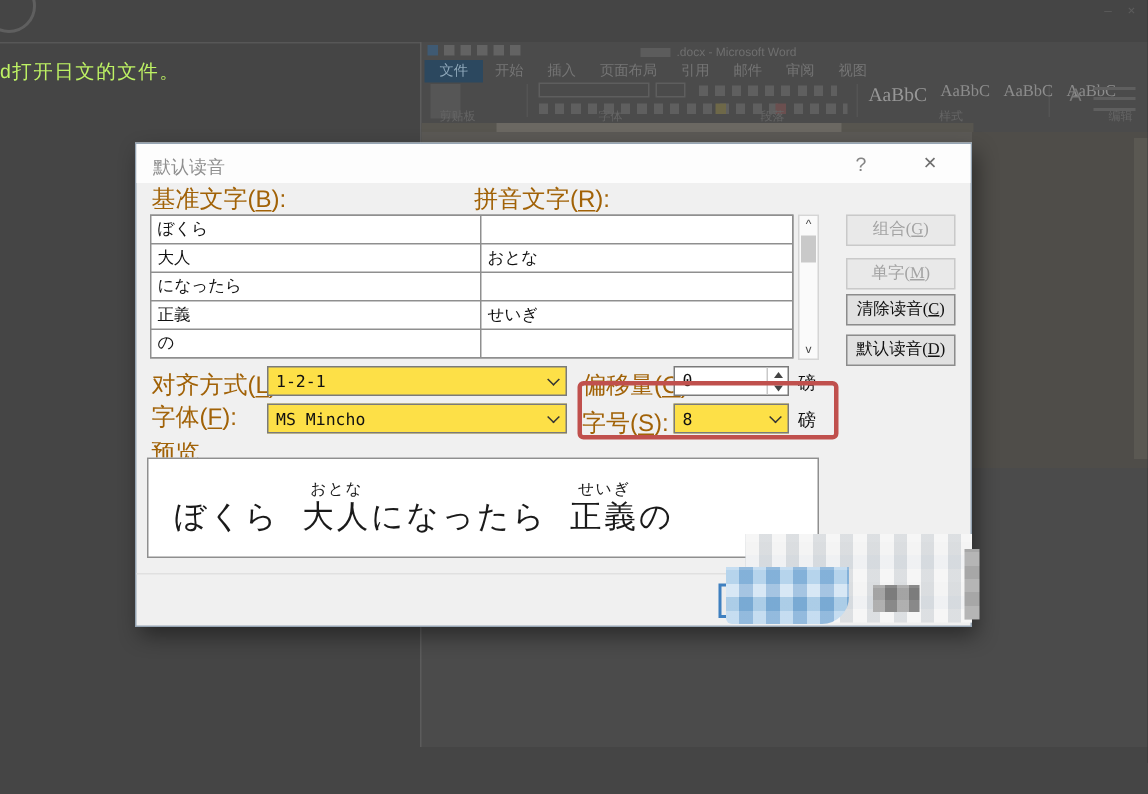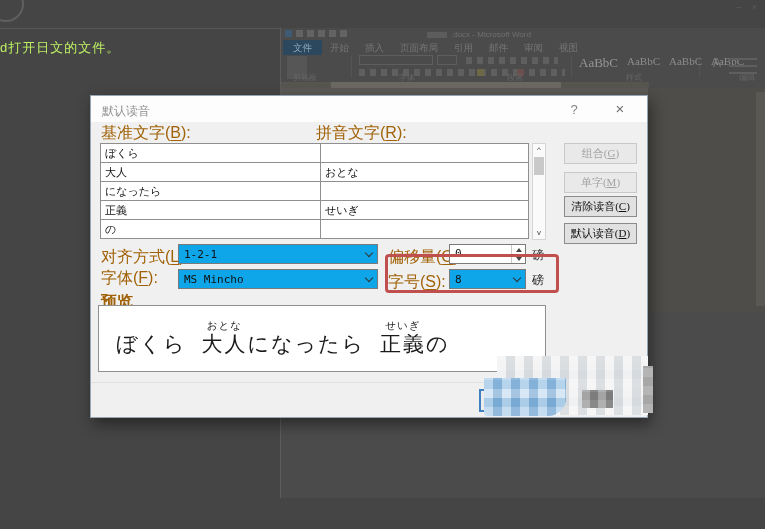--- a/index.html
+++ b/index.html
@@ -65,21 +65,21 @@
 
   .vscroll { position:absolute; left:441px; top:47px; width:14px; height:97px; background:#fafafa; border:1px solid #d5d5d5; }
   .vscroll .arr { position:absolute; left:0; width:12px; text-align:center; color:#444; font-size:8px; line-height:8px; }
   .vscroll .thumb { position:absolute; left:1px; top:13px; width:10px; height:18px; background:#c9c9c9; }
 
   .side-btn { position:absolute; left:473px; width:73px; height:21px; font-size:11px; text-align:center;
     line-height:19px; white-space:nowrap;font-family:Liberation Serif, serif; }
   .side-btn.on { background:#e1e1e1; border:1px solid #8c8c8c; color:#111; }
   .side-btn.off { background:#e9e9e9; border:1px solid #c9c9c9; color:#a3a3a3; }
 
-  .combo { position:absolute; height:20px; background:#0ea5e9; border:1px solid #7a7a7a; display:flex; align-items:center; }
+  .combo { position:absolute; height:20px; background:#fde047; border:1px solid #7a7a7a; display:flex; align-items:center; }
   .combo .val { flex:1; padding-left:5px; font-size:11px; color:#111; font-family:"DejaVu Sans Mono","Liberation Mono",monospace; }
   .combo .drop { width:16px; display:flex; justify-content:center; }
   .chev { width:6px; height:6px; border-right:1.5px solid #333; border-bottom:1.5px solid #333;
     transform:rotate(45deg); margin-top:-3px; }
 
   .spin { position:absolute; left:358px; top:148px; width:77px; height:20px; background:#fff; border:1px solid #7a7a7a; display:flex; }
   .spin .val { flex:1; padding-left:5px; font-size:11px; line-height:18px; color:#111;
     font-family:"DejaVu Sans Mono","Liberation Mono",monospace; }
   .spin .btns { width:14px; border-left:1px solid #c9c9c9; display:flex; flex-direction:column; }
   .spin .btns i { flex:1; display:flex; align-items:center; justify-content:center; }
@@ -258,21 +258,21 @@
     <div class="combo" style="left:358px; top:173px; width:77px;">
       <span class="val">8</span>
       <span class="drop">
           <i class="chev"></i>
         </span>
     </div>
     <div class="unit" style="left:441px; top:176px;">磅</div>
 
     <div class="hl-box" style="border-color: rgb(192, 80, 77);"></div>
 
-    <div class="lbl" style="left:10px; top:196px;font-weight:bold;">预览</div>
+    <div class="lbl" style="left:10px; top:196px;">预览</div>
     <div class="preview-box">
       <div class="seg">
         <span class="rb"></span>
         <span class="bs">ぼくら</span>
       </div>
       <div class="seg gap">
         <span class="rb">おとな</span>
         <span class="bs">大人</span>
       </div>
       <div class="seg">

